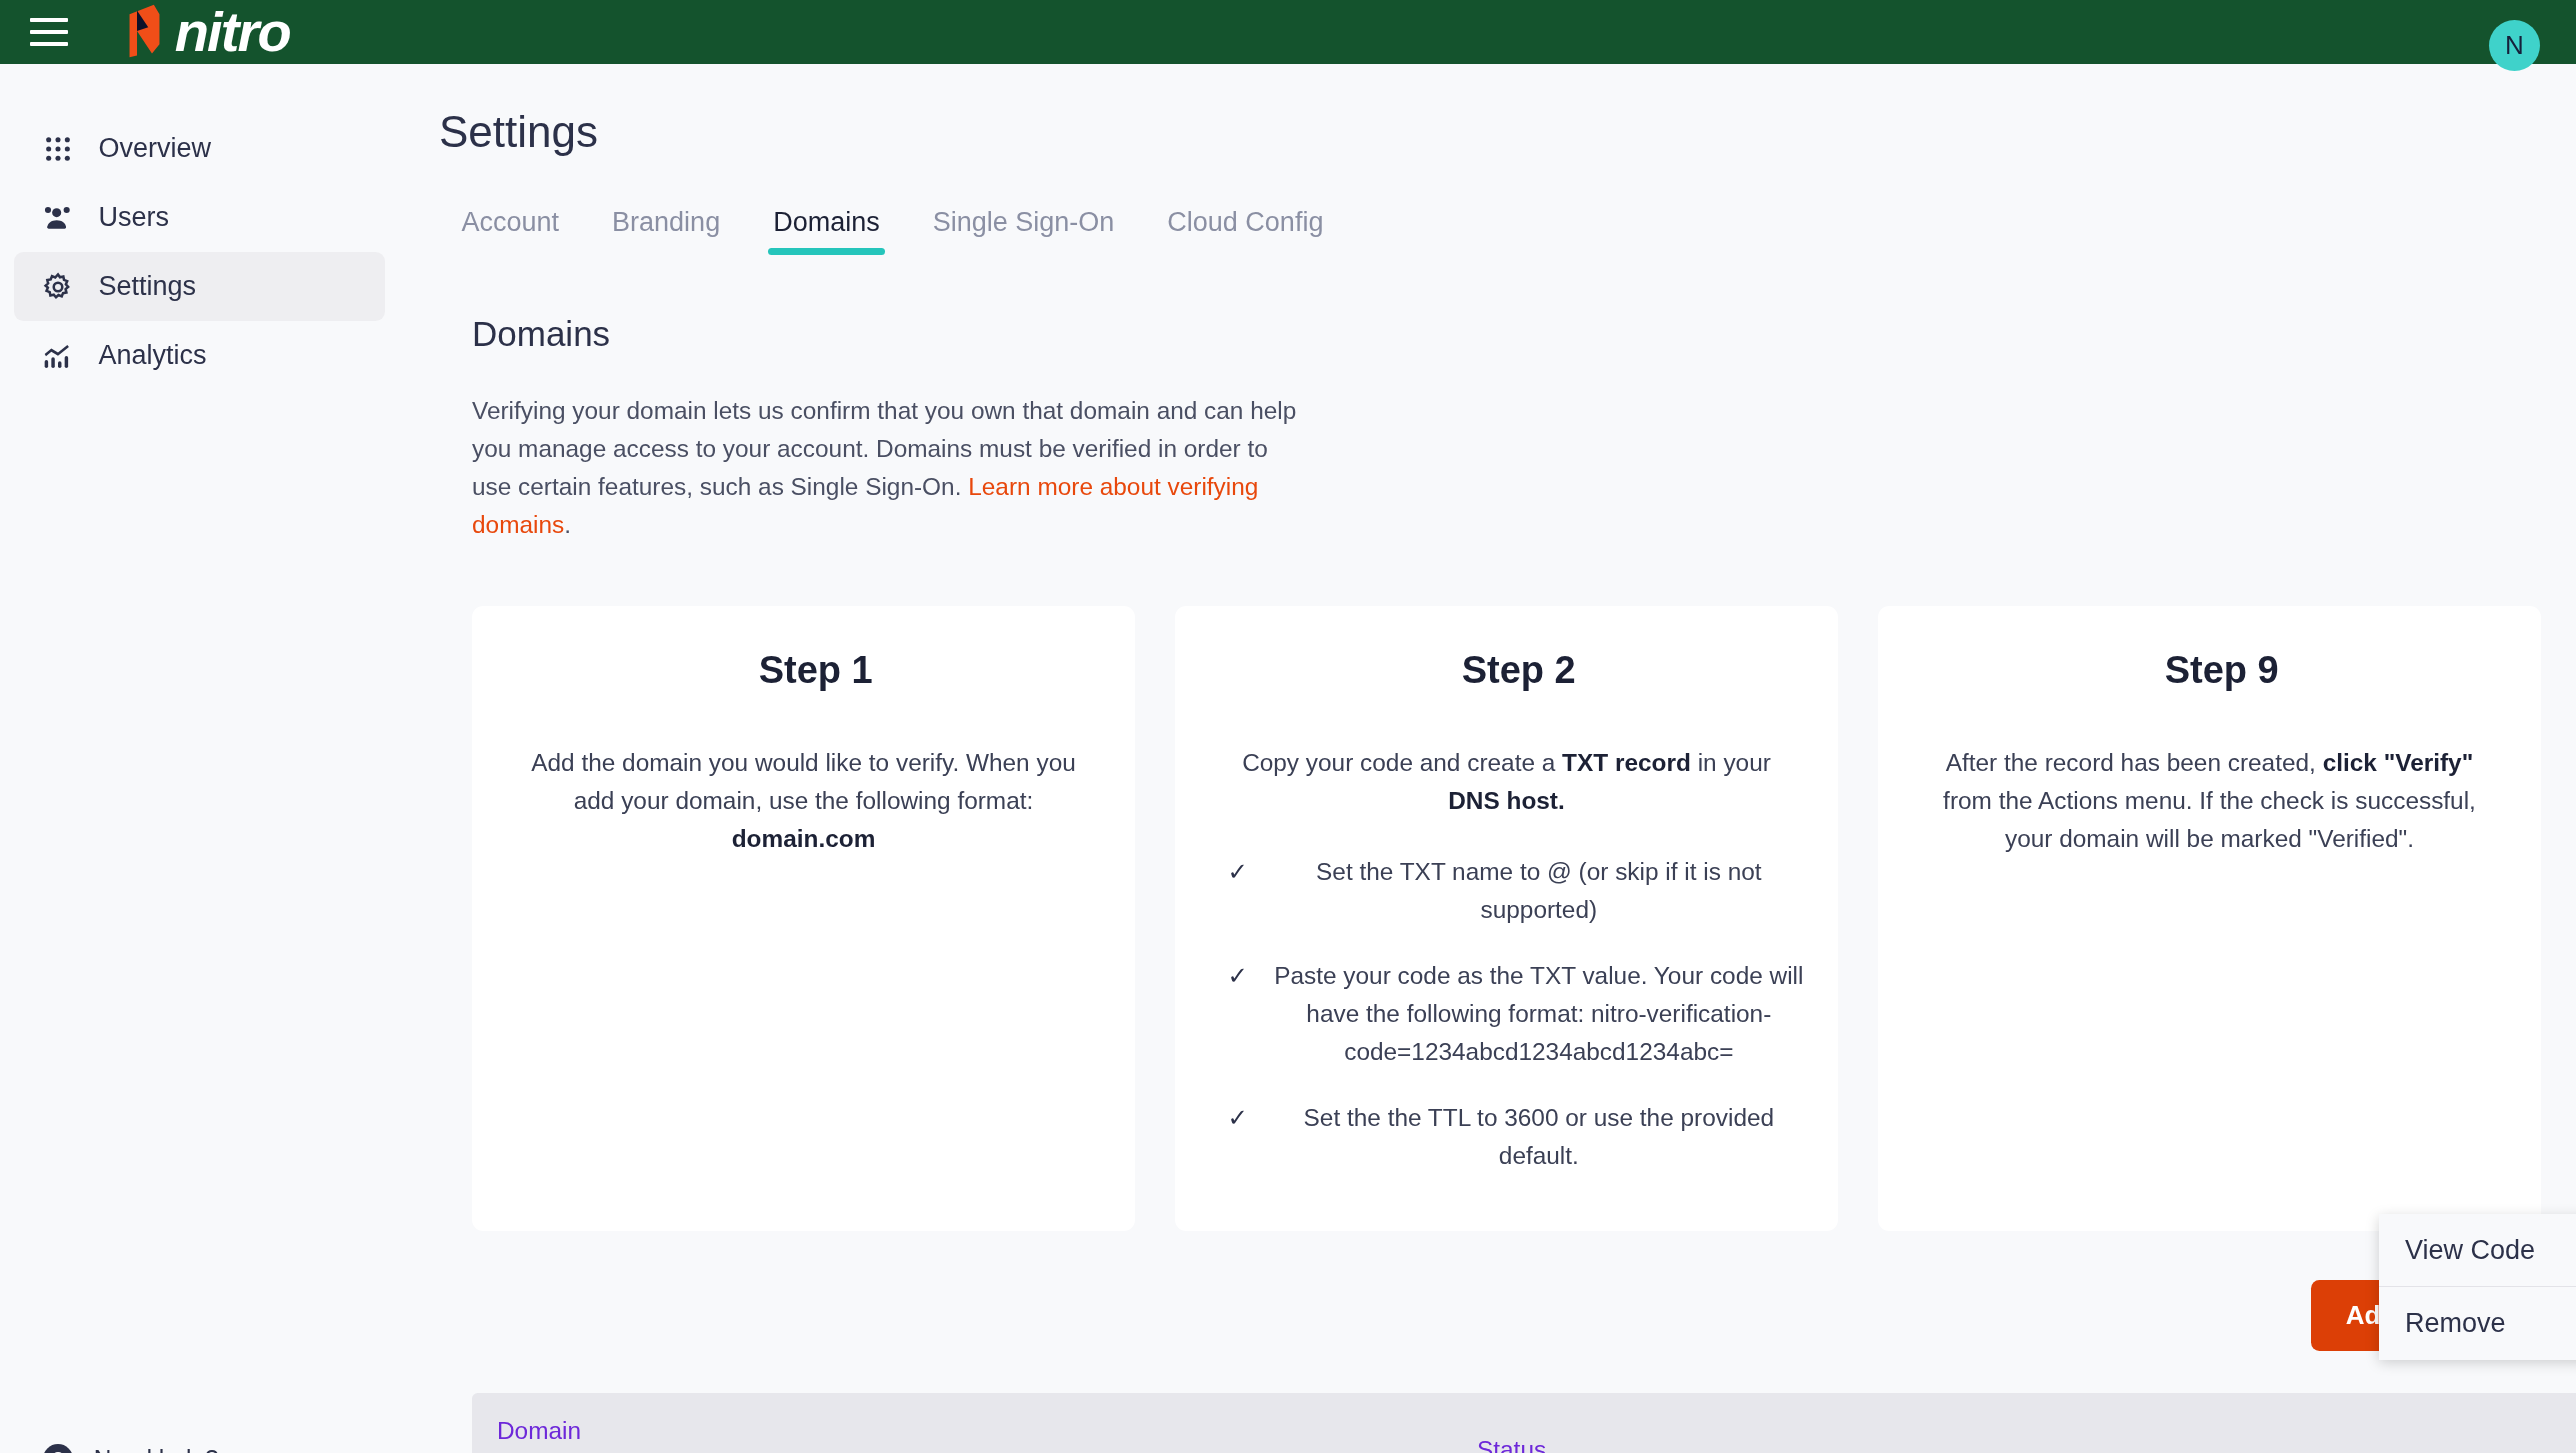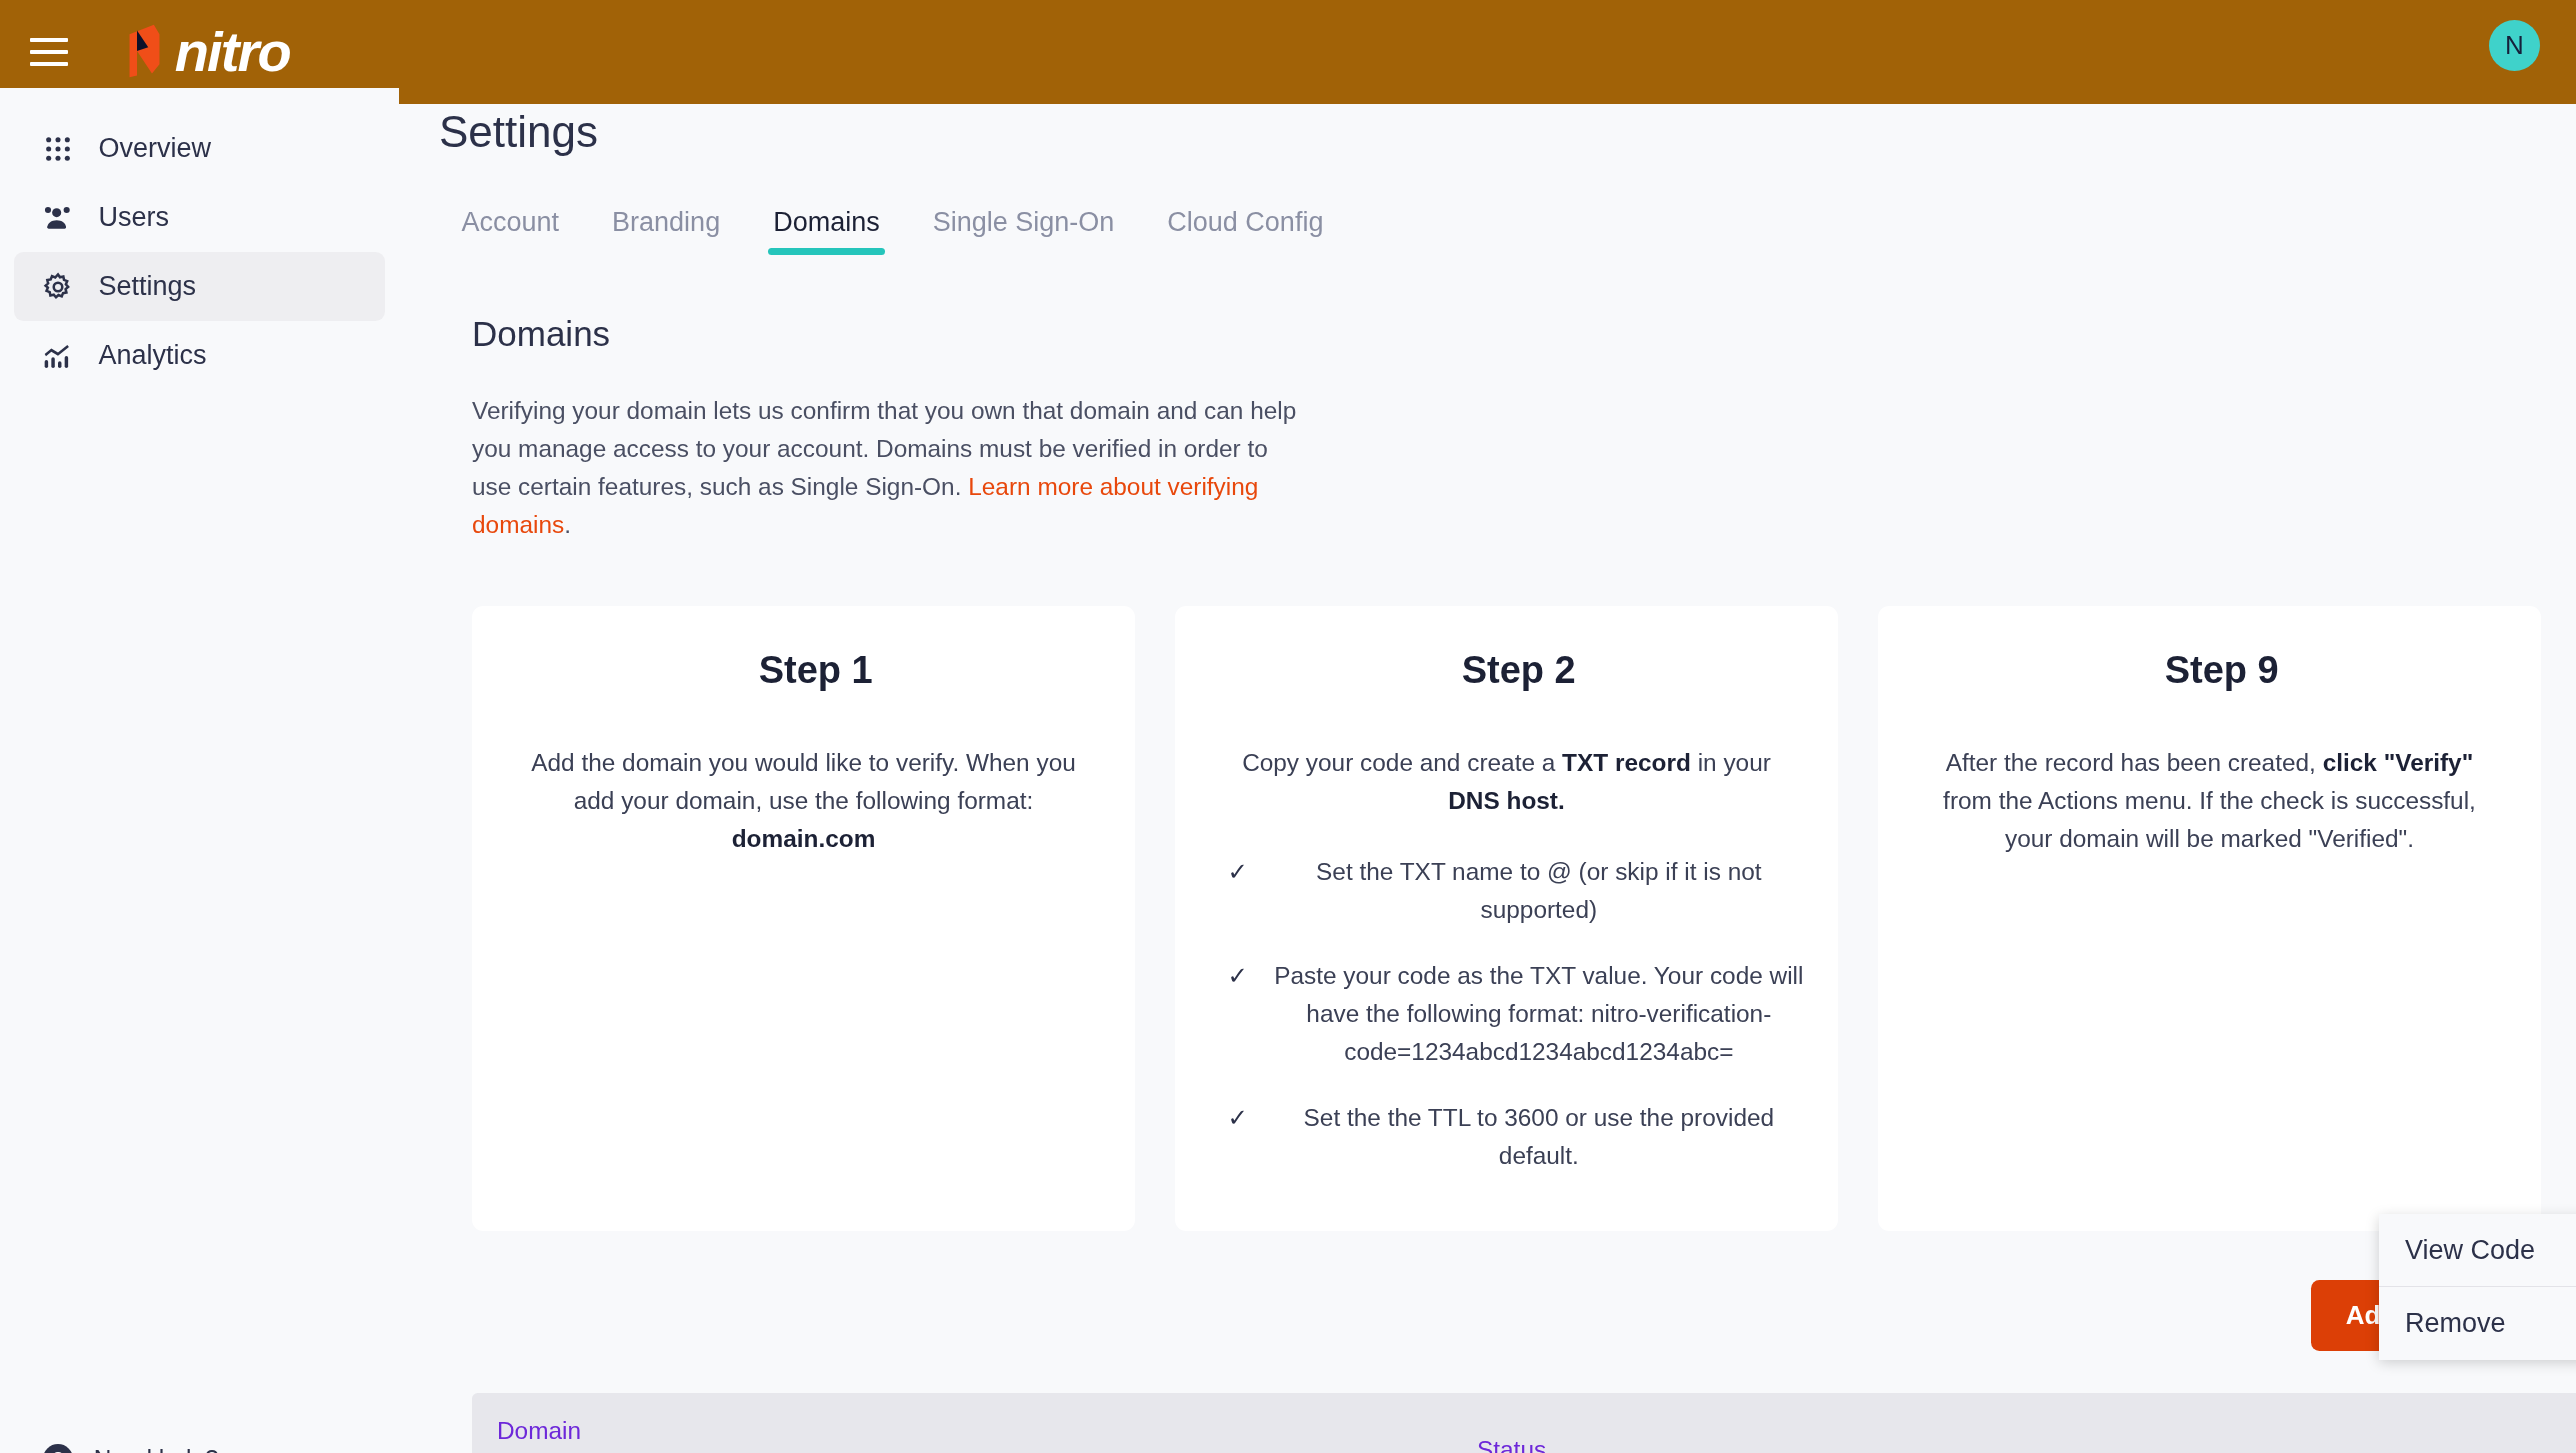--- a/index.html
+++ b/index.html
@@ -6,22 +6,22 @@
   html, body {
     width: 2576px; height: 1453px;
     font-family: "Liberation Sans", sans-serif;
     background: #f8f9fb;
     overflow: hidden;
   }
   .app { position: relative; width: 2576px; height: 1453px; }
 
   
   .topbar {
-    position: absolute; top: 0; left: 0; width: 2576px; height: 104px;
-    background: #a16207; display: flex; align-items: center;
+    position: absolute; top: 0; left: 0; width: 2576px; height: 64px;
+    background: #14532d; display: flex; align-items: center;
   }
   .hamburger {
     width: 43px; height: 38px; margin-left: 30px;
     display: flex; flex-direction: column; justify-content: center; gap: 8.4px;
     cursor: pointer;
   }
   .hamburger span { display: block; height: 3.8px; width: 38px; background: #ffffff; border-radius: 0.9px; }
   .logo-wrap { display: flex; align-items: center; margin-left: 45px; gap: 3.8px; }
   .logo-mark { width: 53px; height: 58px; }
   .logo-word {

